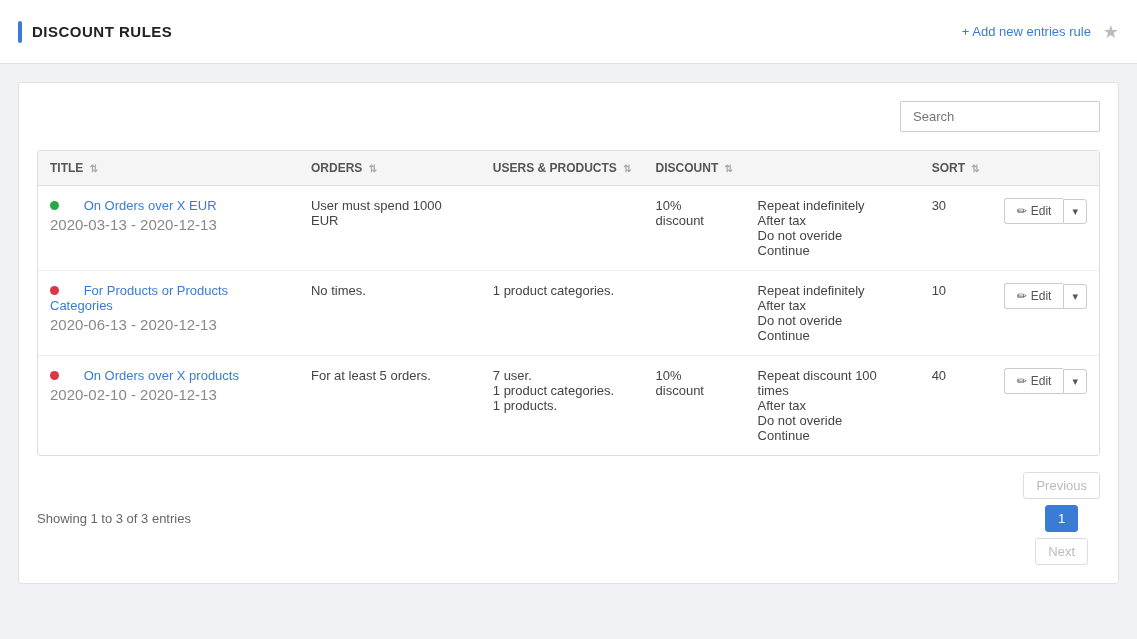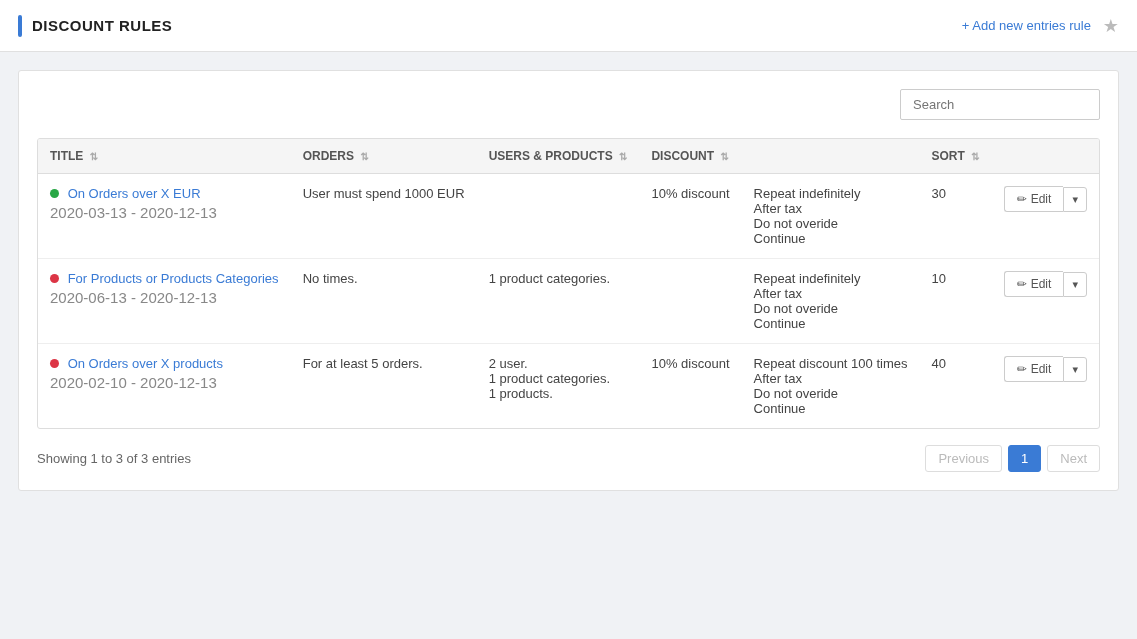--- a/index.html
+++ b/index.html
@@ -1,20 +1,20 @@
 <!DOCTYPE html>
 <html><head>
   <meta charset="utf-8">
   <style>
     * { box-sizing: border-box; margin: 0; padding: 0; }
     body { font-family: -apple-system, BlinkMacSystemFont, 'Segoe UI', Arial, sans-serif; font-size: 13px; background: #f0f2f5; color: #333; }
 
     .page-wrapper { width: 1137px; min-height: 639px; background: #f0f2f5; }
 
-    .page-header { display: flex; align-items: center; justify-content: space-between; padding: 10px 18px; background: #fff; border-bottom: 1px solid #e0e0e0; height: 52px; }
+    .page-header { display: flex; align-items: center; justify-content: space-between; padding: 10px 18px; background: #fff; border-bottom: 1px solid #e0e0e0; height: 64px; }
     .page-title-wrapper { display: flex; align-items: center; gap: 10px; }
     .page-title-bar { width: 4px; height: 22px; background: #3a7bd5; border-radius: 2px; }
     .page-title { font-size: 15px; font-weight: 700; color: #222; letter-spacing: 0.5px; }
     .header-actions { display: flex; align-items: center; gap: 12px; }
     .add-new-btn { color: #3a7bd5; font-size: 13px; cursor: pointer; text-decoration: none; display: flex; align-items: center; gap: 3px; }
     .star-icon { color: #bbb; font-size: 18px; cursor: pointer; }
 
     .content-area { padding: 18px; }
     .card { background: #fff; border: 1px solid #e0e0e0; border-radius: 3px; padding: 18px; }
 
@@ -23,33 +23,33 @@
 
     .table-wrapper { border: 1px solid #ddd; border-radius: 3px; overflow: hidden; }
     table { width: 100%; border-collapse: collapse; }
     thead tr { background: #f5f5f5; }
     thead th { padding: 10px 12px; text-align: left; font-size: 12px; font-weight: 600; color: #555; border-bottom: 1px solid #ddd; white-space: nowrap; }
     thead th .sort-icon { color: #aaa; font-size: 10px; margin-left: 3px; }
     tbody tr { border-bottom: 1px solid #eee; }
     tbody tr:last-child { border-bottom: none; }
     tbody td { padding: 12px 12px; vertical-align: top; font-size: 13px; color: #444; }
 
-    .rule-title { color: #3a7bd5; font-size: 13px; cursor: pointer; }
+    .rule-title { color: #3a7bd5; font-size: 13px; cursor: pointer; margin-left: 16px; }
     .rule-date { color: #888; font-size: 15px; margin-top: 3px; }
     .status-dot { display: inline-block; width: 9px; height: 9px; border-radius: 50%; margin-right: 5px; }
     .dot-green { background: #28a745; }
     .dot-red { background: #dc3545; }
 
     .action-btn-group { display: flex; align-items: center; }
     .edit-btn { background: #fff; border: 1px solid #ccc; border-right: none; border-radius: 3px 0 0 3px; padding: 5px 12px; font-size: 12px; color: #555; cursor: pointer; display: flex; align-items: center; gap: 4px; }
     .dropdown-btn { background: #fff; border: 1px solid #ccc; border-radius: 0 3px 3px 0; padding: 5px 8px; font-size: 11px; color: #555; cursor: pointer; }
 
     .pagination-row { display: flex; align-items: center; justify-content: space-between; margin-top: 16px; }
     .showing-text { color: #666; font-size: 13px; }
-    .pagination { display: flex; align-items: center; gap: 6px; }
+    .pagination { display: flex; align-items: center; gap: 6px; flex-direction: column; }
     .page-btn { padding: 5px 12px; font-size: 13px; border: 1px solid #ddd; background: #fff; border-radius: 3px; cursor: pointer; color: #555; }
     .page-btn.active { background: #3a7bd5; color: #fff; border-color: #3a7bd5; }
     .page-btn.disabled { color: #bbb; cursor: default; }
   </style>
 </head>
 <body>
 
 <div class="page-wrapper">
 
   <div class="page-header">
@@ -165,21 +165,21 @@
             <tr>
               <td>
                 <div>
                   <span class="status-dot dot-red"></span>
                   <a class="rule-title">On Orders over X products</a>
                 </div>
                 <div class="rule-date">2020-02-10 - 2020-12-13</div>
               </td>
               <td>For at least 5 orders.</td>
               <td>
-                <div>2 user.</div>
+                <div>7 user.</div>
                 <div>1 product categories.</div>
                 <div>1 products.</div>
               </td>
               <td>10% discount</td>
               <td>
                 <div>Repeat discount 100 times</div>
                 <div>After tax</div>
                 <div>Do not overide</div>
                 <div>Continue</div>
               </td>

